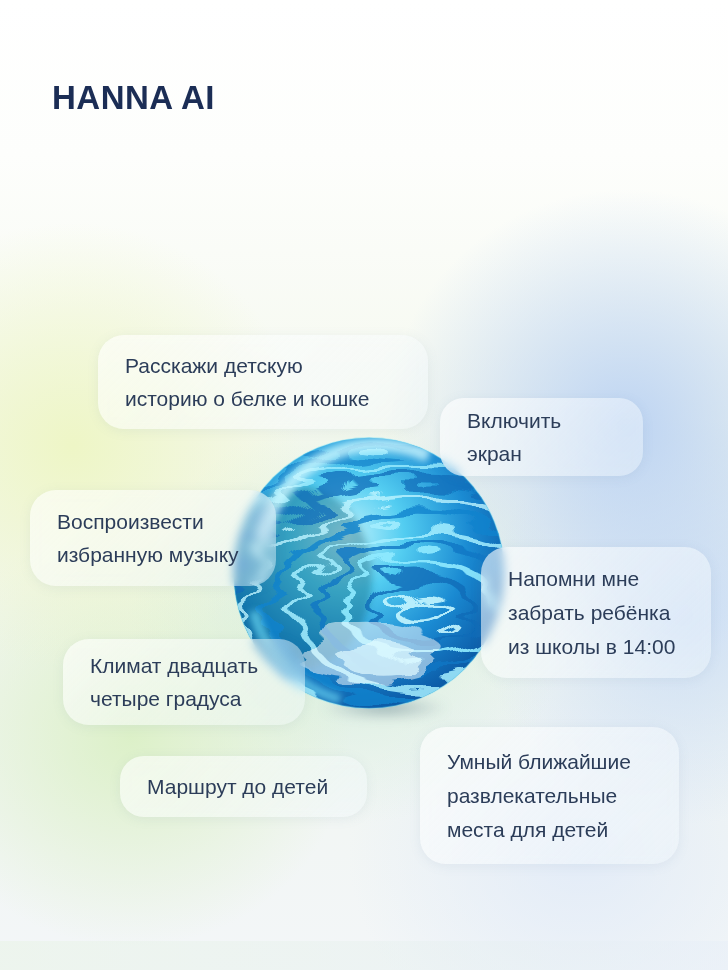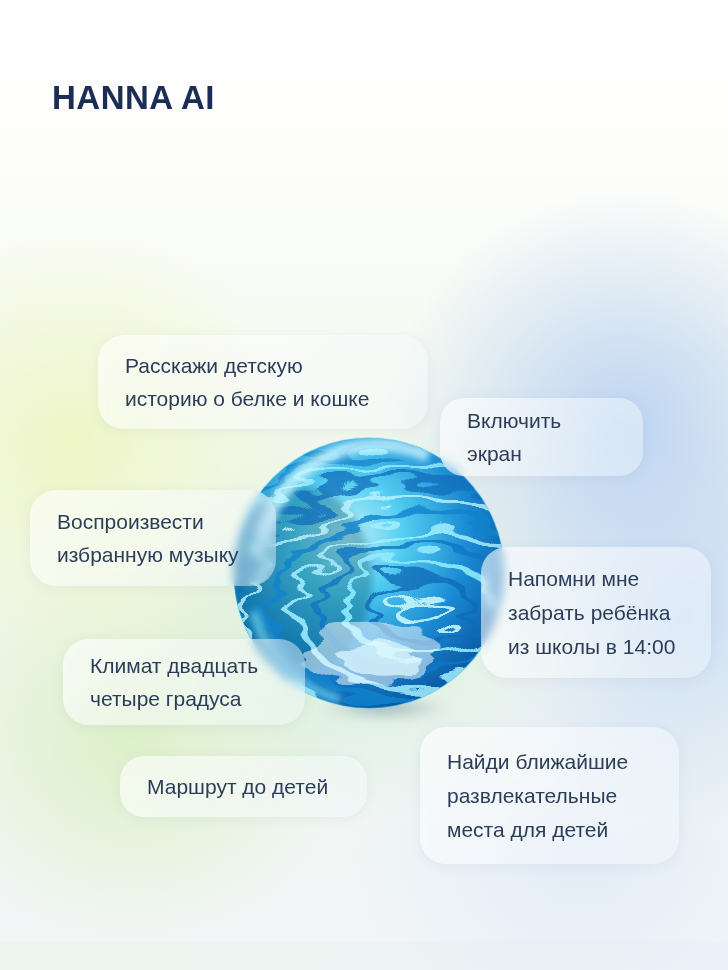--- a/index.html
+++ b/index.html
@@ -158,20 +158,20 @@
   <div class="chip chip-climate">
     <span class="chip-label">Климат двадцать
 четыре градуса</span>
   </div>
 
   <div class="chip chip-route">
     <span class="chip-label">Маршрут до детей</span>
   </div>
 
   <div class="chip chip-places">
-    <span class="chip-label">Найди ближайшие
+    <span class="chip-label">Умный ближайшие
 развлекательные
 места для детей</span>
   </div>
 
   <div class="bottom-strip"></div>
 
 </div>
 
 </body></html>

